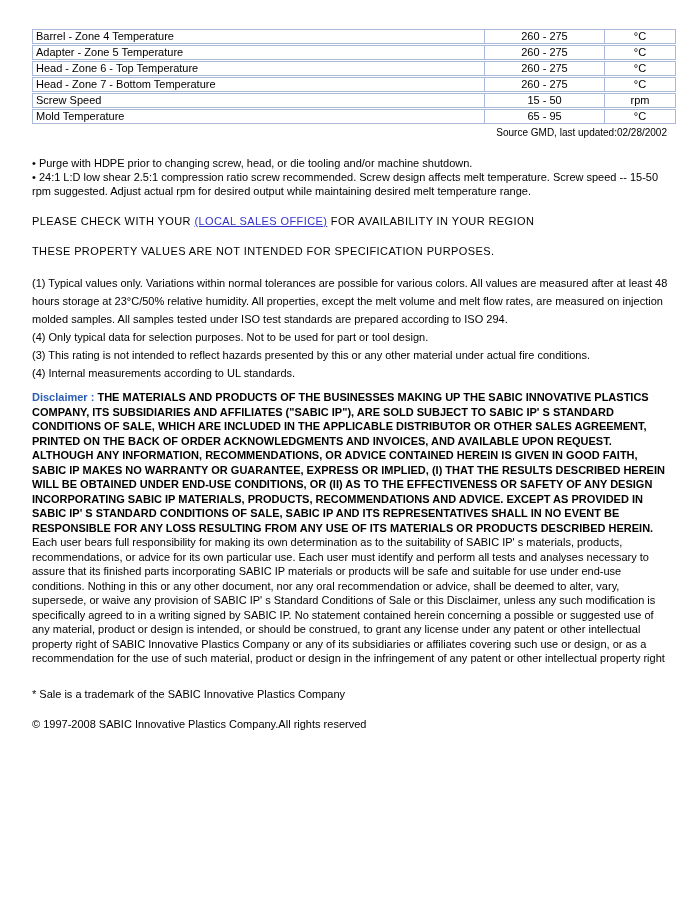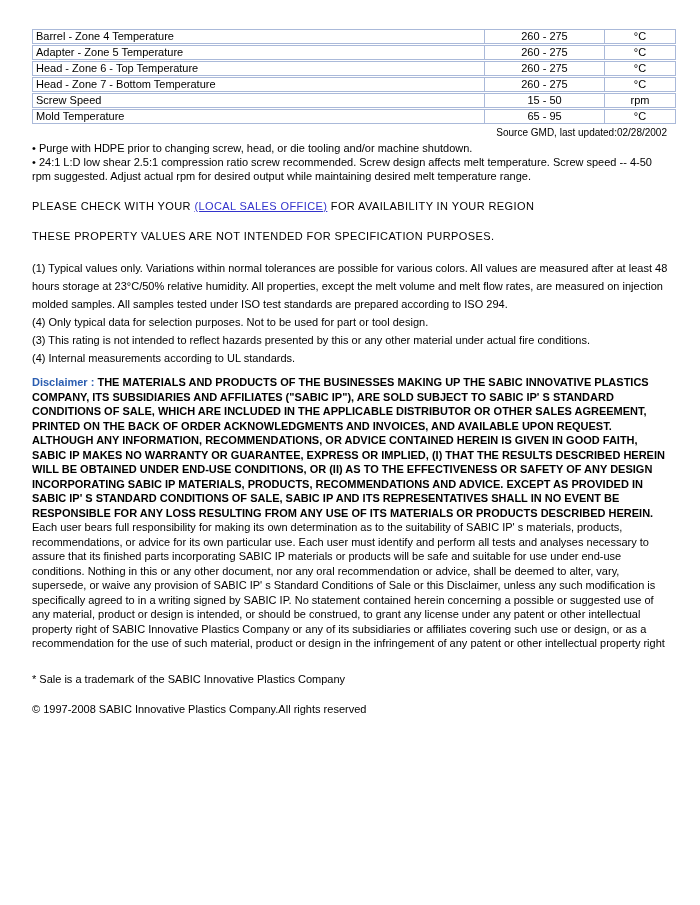--- a/index.html
+++ b/index.html
@@ -52,21 +52,21 @@
   
   .source-line{
     width:635px;
     margin-top:1px;
     text-align:right;
     font-size:10px;
     line-height:13px;
   }
   .bullets{
     width:640px;
-    margin-top:2px;
+    margin-top:17px;
     line-height:14px;
   }
   .statement{
     width:640px;
     margin-top:17px;
     line-height:13px;
     letter-spacing:0.4px;
   }
   a.sales-link{
     color:var(--link-blue);
@@ -138,21 +138,21 @@
         <td class="val">65 - 95</td>
         <td class="unit">°C</td>
       </tr>
     </tbody>
   </table>
 
   <div class="source-line">Source GMD, last updated:02/28/2002</div>
 
   <div class="bullets">
     <div>• Purge with HDPE prior to changing screw, head, or die tooling and/or machine shutdown.</div>
-    <div>• 24:1 L:D low shear 2.5:1 compression ratio screw recommended. Screw design affects melt temperature. Screw speed -- 4-50 rpm suggested. Adjust actual rpm for desired output while maintaining desired melt temperature range.</div>
+    <div>• 24:1 L:D low shear 2.5:1 compression ratio screw recommended. Screw design affects melt temperature. Screw speed -- 15-50 rpm suggested. Adjust actual rpm for desired output while maintaining desired melt temperature range.</div>
   </div>
 
   <div class="statement"><span>PLEASE CHECK WITH YOUR </span><a class="sales-link">(LOCAL SALES OFFICE)</a><span> FOR AVAILABILITY IN YOUR REGION</span></div>
 
   <div class="statement">THESE PROPERTY VALUES ARE NOT INTENDED FOR SPECIFICATION PURPOSES.</div>
 
   <div class="footnotes">
     <div>(1) Typical values only. Variations within normal tolerances are possible for various colors. All values are measured after at least 48 hours storage at 23°C/50% relative humidity. All properties, except the melt volume and melt flow rates, are measured on injection molded samples. All samples tested under ISO test standards are prepared according to ISO 294.</div>
     <div>(4) Only typical data for selection purposes. Not to be used for part or tool design.</div>
     <div>(3) This rating is not intended to reflect hazards presented by this or any other material under actual fire conditions.</div>

